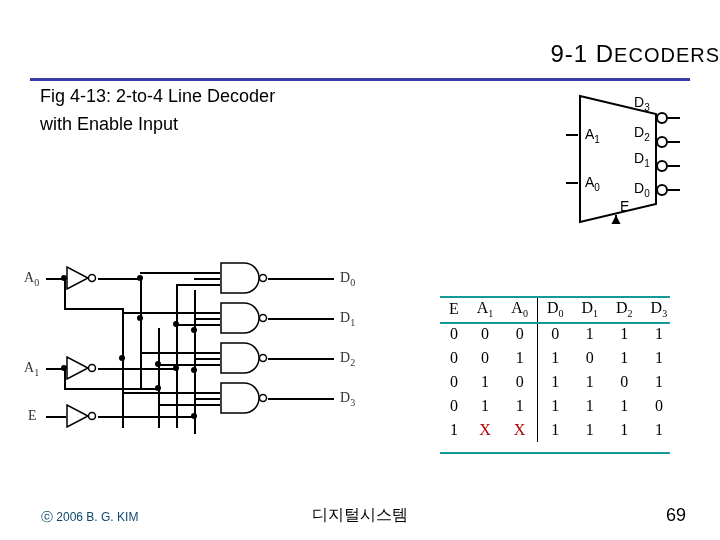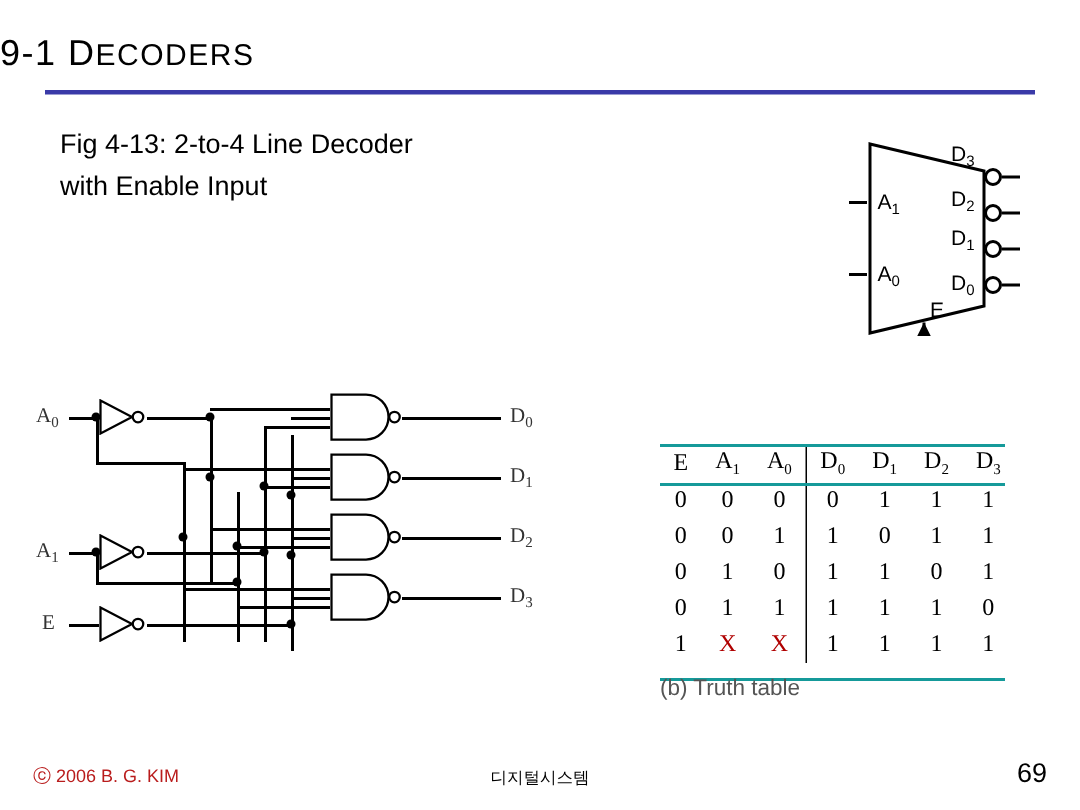--- a/index.html
+++ b/index.html
@@ -1,16 +1,16 @@
 <!DOCTYPE html>
 <html><head>
 <meta charset="utf-8">
 <style>
   body { margin:0; padding:0; width:720px; height:540px; font-family:Arial, sans-serif; background:white; position:relative; }
-  .title-wrap { text-align:left; padding-top:22px; }
+  .title-wrap { text-align:right; padding-top:40px; }
   .title { font-size:24px; letter-spacing:1px; }
   .title .smallcaps { font-size:20px; }
   .rule { margin:10px 30px 0 30px; height:3px; background:#3a3aa8; }
   .desc { position:absolute; left:40px; top:82px; font-size:18px; line-height:28px; }
 
   .trapezoid { position:absolute; right:62px; top:94px; width:80px; height:130px; }
   .trapezoid svg { position:absolute; left:0; top:0; }
   .tlabel { position:absolute; font-size:14px; font-family:Arial, sans-serif; }
   .tsub { font-size:10px; vertical-align:sub; }
   .pin { position:absolute; width:12px; height:2px; background:black; }
@@ -27,23 +27,23 @@
   .caption { position:absolute; font-size:15px; color:#555; font-family:Arial, sans-serif; }
 
   .truth { position:absolute; left:440px; top:296px; width:240px; font-family:"Times New Roman", serif; }
   .tt { border-collapse:collapse; font-size:16px; }
   .tt td, .tt th { padding:3px 9px; text-align:center; font-weight:normal; }
   .tt .sep-r { border-right:1.5px solid black; }
   .tt-wrap { position:relative; }
   .tt-line { position:absolute; background:#159a9a; }
   .donotcare { color:#b00000; }
 
-  .footer-left { position:absolute; left:22px; bottom:14px; font-size:12px; color:#b91c1c; }
-  .footer-mid  { position:absolute; left:0; right:0; bottom:14px; text-align:center; font-size:11px; }
-  .footer-right{ position:absolute; right:22px; bottom:14px; font-size:18px; }
+  .footer-left { position:absolute; left:41px; bottom:14px; font-size:12px; color:#0c4a6e; }
+  .footer-mid  { position:absolute; left:0; right:0; bottom:14px; text-align:center; font-size:16px; }
+  .footer-right{ position:absolute; right:34px; bottom:14px; font-size:18px; }
 </style>
 </head>
 <body>
 
 <div class="title-wrap">
   <span class="title"><span>9-1  D</span><span class="smallcaps">ECODERS</span></span>
 </div>
 <div class="rule"></div>
 
 <div class="desc">
@@ -258,18 +258,17 @@
             <td class="donotcare">X</td>
             <td class="sep-r donotcare">X</td>
             <td>1</td>
             <td>1</td>
             <td>1</td>
             <td>1</td>
           </tr>
         </tbody>
     </table>
   </div>
-  <div class="caption" style="margin-top:8px; text-align:center;">(b) Truth table</div>
 </div>
 
 <div class="footer-left">ⓒ 2006  B. G. KIM</div>
 <div class="footer-mid">디지털시스템</div>
 <div class="footer-right">69</div>
 
 </body></html>

